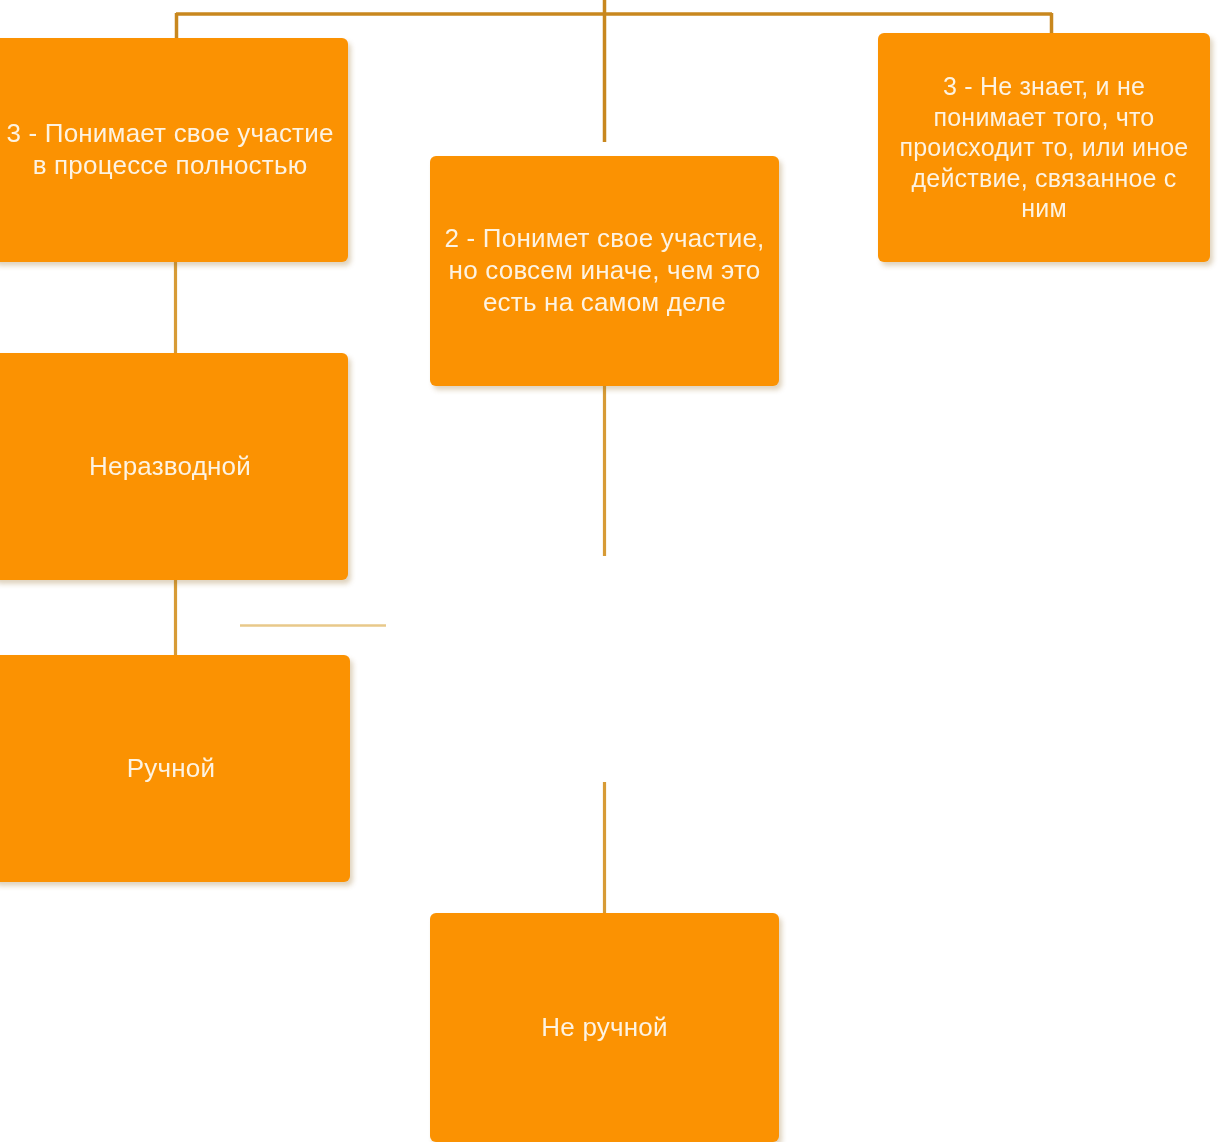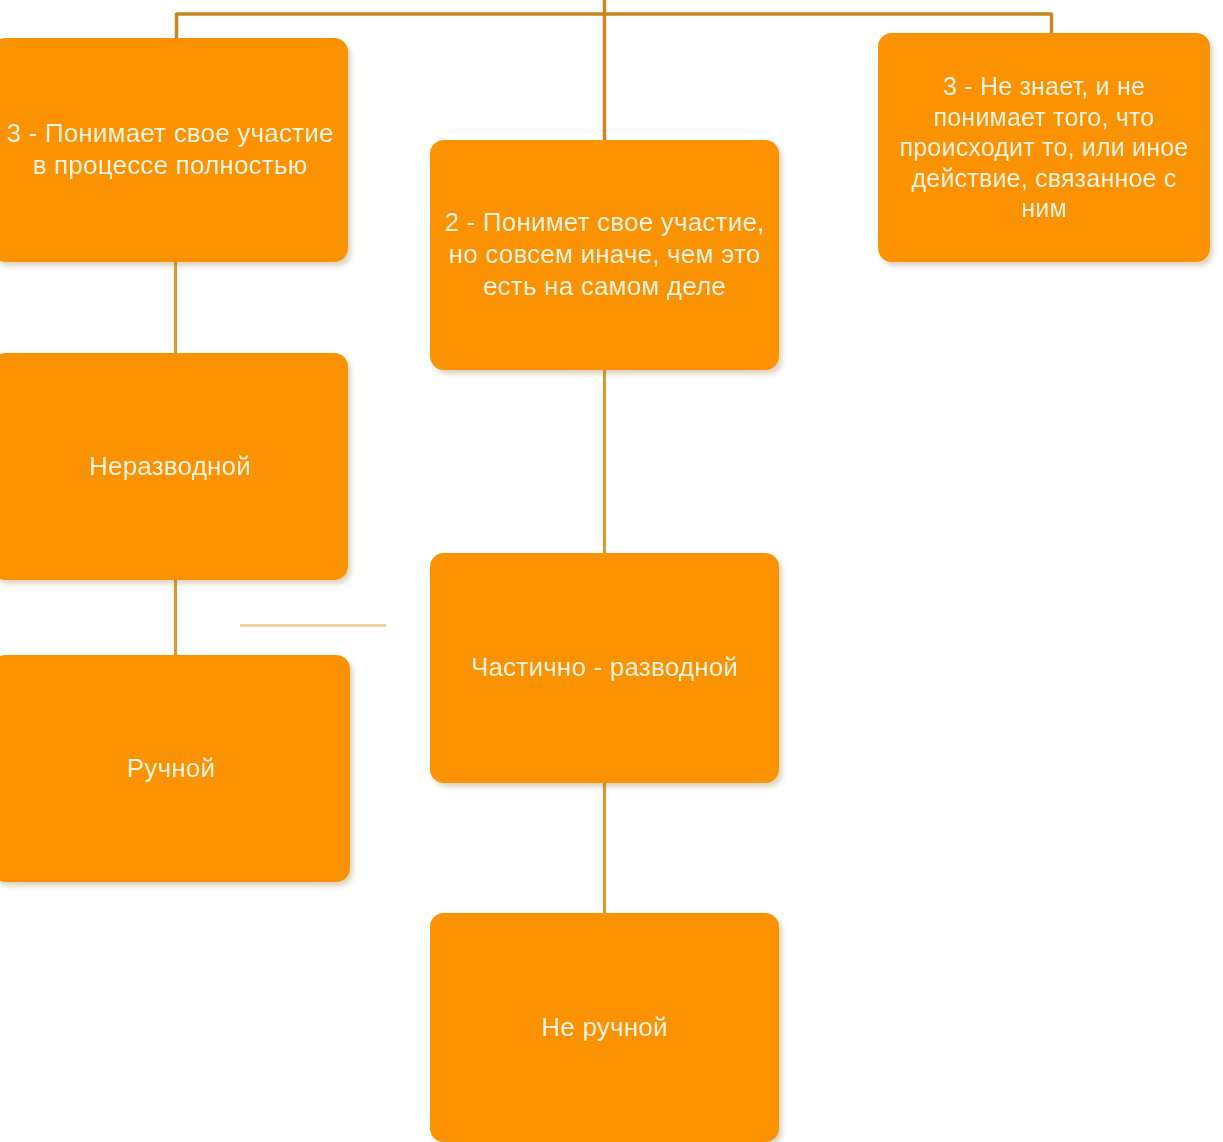--- a/index.html
+++ b/index.html
@@ -23,21 +23,21 @@
     left: 0;
     top: 0;
     width: 1223px;
     height: 1142px;
     pointer-events: none;
   }
   .node {
     position: absolute;
     box-sizing: border-box;
     background: #FB9202;
-    border-radius: 14px;
+    border-radius: 6px;
     display: flex;
     align-items: center;
     justify-content: center;
     text-align: center;
     color: #FDF3E2;
     box-shadow: 3px 4px 5px rgba(150, 110, 40, 0.30);
     padding: 6px 12px;
     line-height: 1.22;
   }
   .node-label {
@@ -49,21 +49,21 @@
   
   #node-1 {
     left: -8px;
     top: 38px;
     width: 356px;
     height: 224px;
     font-size: 26px;
   }
   #node-2 {
     left: 430px;
-    top: 140px;
+    top: 156px;
     width: 349px;
     height: 230px;
     font-size: 26px;
   }
   #node-3 {
     left: 878px;
     top: 33px;
     width: 332px;
     height: 229px;
     font-size: 25px;
@@ -136,21 +136,18 @@
   </div>
 
   <div class="node" id="node-nerazvodnoy">
     <span class="node-label">Неразводной</span>
   </div>
 
   <div class="node" id="node-ruchnoy">
     <span class="node-label">Ручной</span>
   </div>
 
-  <div class="node" id="node-chastichno">
-    <span class="node-label">Частично - разводной</span>
-  </div>
 
   <div class="node" id="node-neruchnoy">
     <span class="node-label">Не ручной</span>
   </div>
 
 </div>
 
 </body></html>

